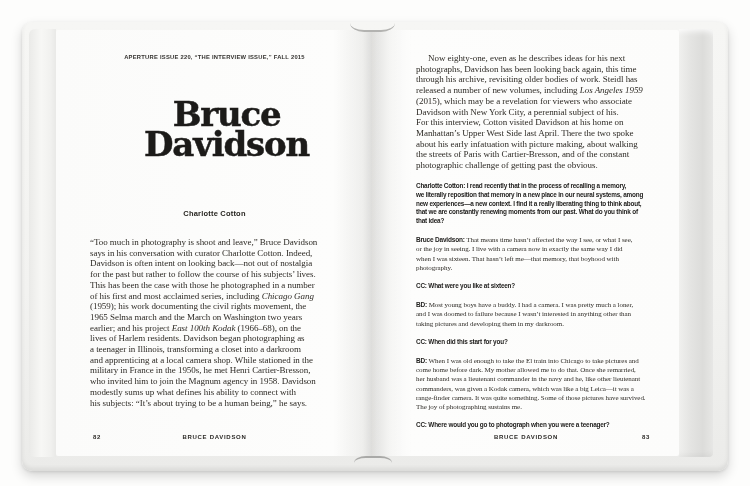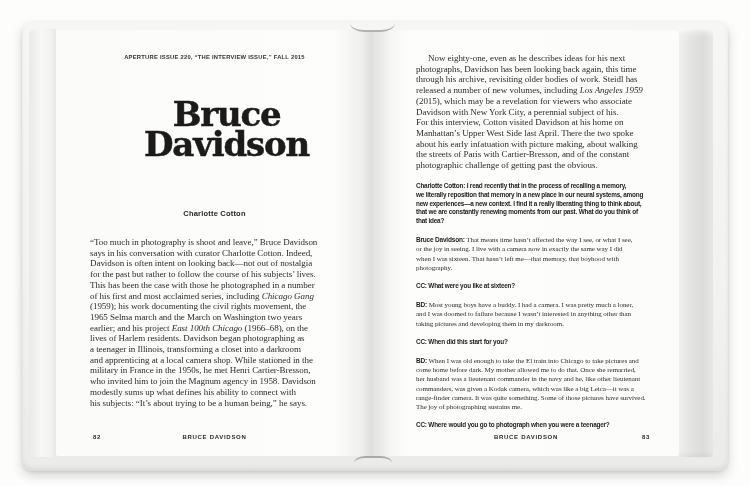--- a/index.html
+++ b/index.html
@@ -145,21 +145,21 @@
 Davidson</h1>
       <div class="byline">Charlotte Cotton</div>
       <p class="intro intro-left">“Too much in photography is shoot and leave,” Bruce Davidson
 says in his conversation with curator Charlotte Cotton. Indeed,
 Davidson is often intent on looking back—not out of nostalgia
 for the past but rather to follow the course of his subjects’ lives.
 This has been the case with those he photographed in a number
 of his first and most acclaimed series, including <em>Chicago Gang</em>
 (1959); his work documenting the civil rights movement, the
 1965 Selma march and the March on Washington two years
-earlier; and his project <em>East 100th Chicago</em> (1966–68), on the
+earlier; and his project <em>East 100th Kodak</em> (1966–68), on the
 lives of Harlem residents. Davidson began photographing as
 a teenager in Illinois, transforming a closet into a darkroom
 and apprenticing at a local camera shop. While stationed in the
 military in France in the 1950s, he met Henri Cartier-Bresson,
 who invited him to join the Magnum agency in 1958. Davidson
 modestly sums up what defines his ability to connect with
 his subjects: “It’s about trying to be a human being,” he says.</p>
       <div class="page-footer">
         <span class="folio folio-left">82</span>
         <span class="running-foot">BRUCE DAVIDSON</span>

